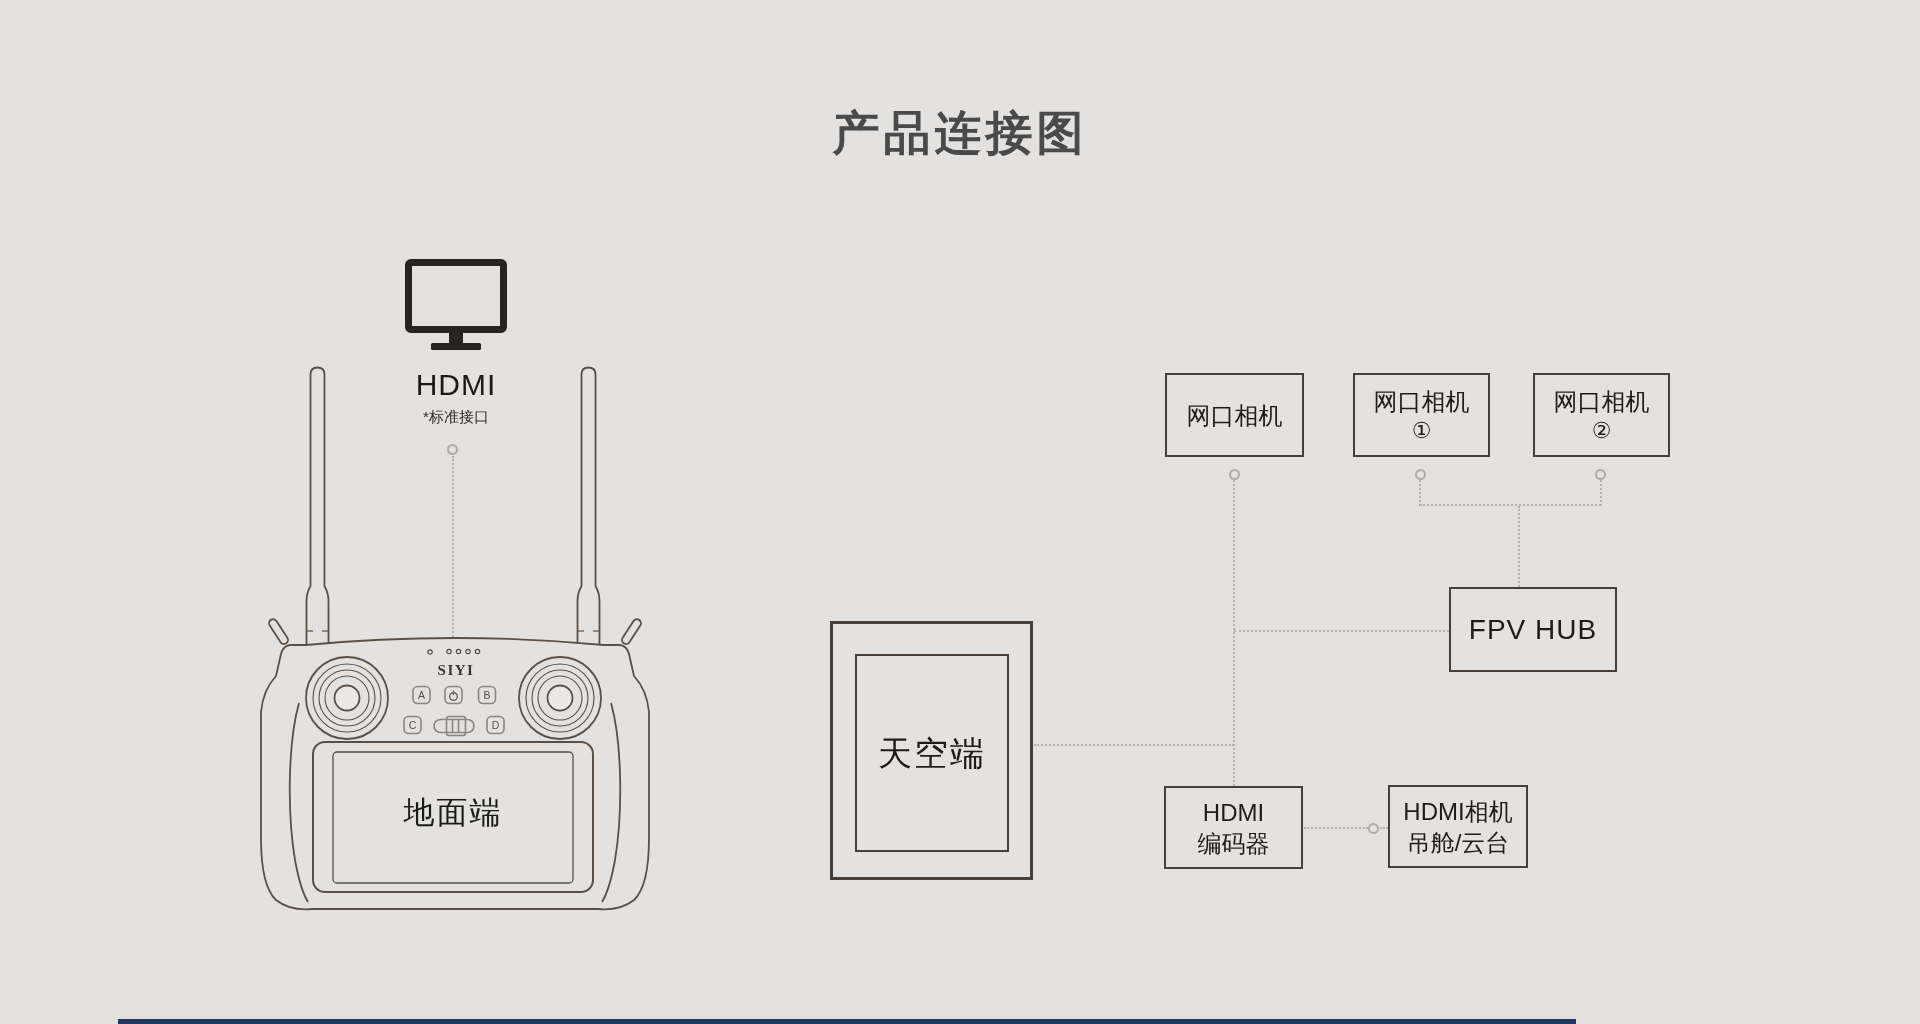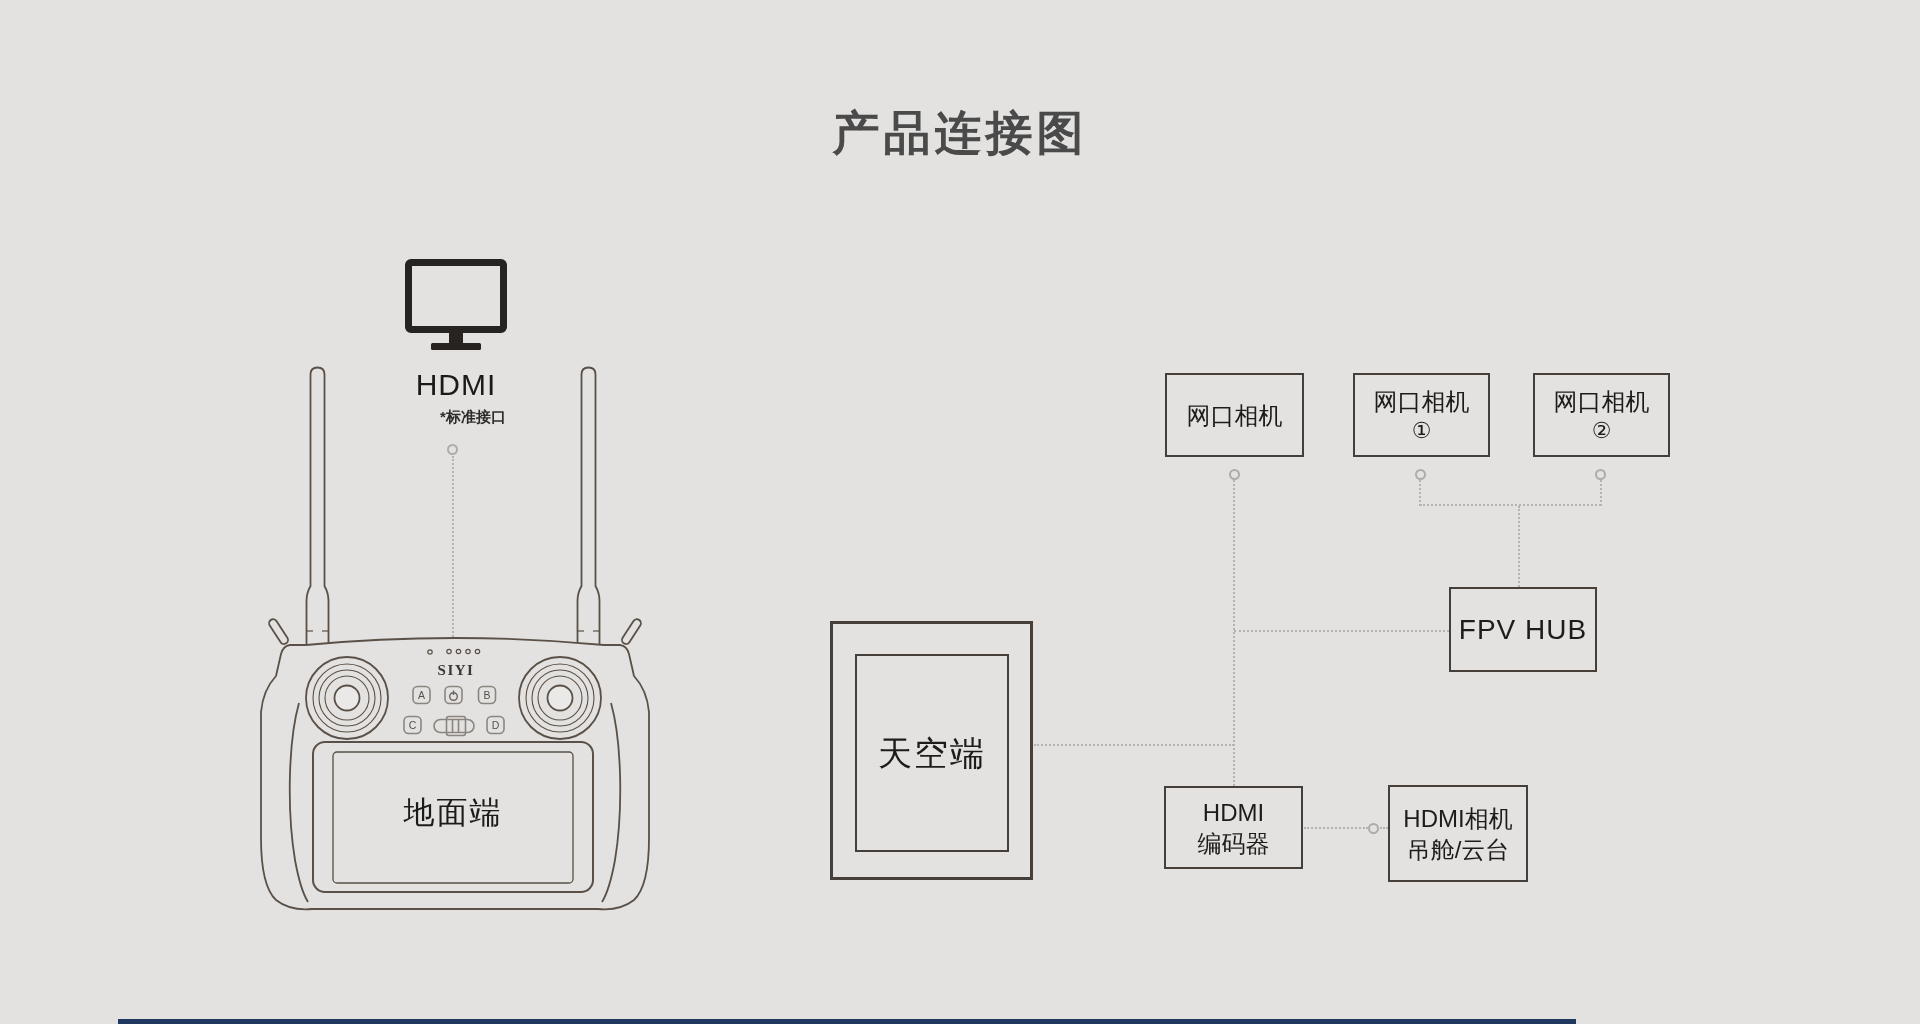--- a/index.html
+++ b/index.html
@@ -33,22 +33,22 @@
   
   .hline{position:absolute; height:0; border-top:2px dotted #b5b2af;}
   .vline{position:absolute; width:0; border-left:2px dotted #b5b2af;}
   .node-circle{
     position:absolute; width:11px; height:11px; box-sizing:border-box;
     border:2px solid #aeaba8; border-radius:50%; background:#e3e2e0;
   }
   
   .hdmi-label{left:376px; top:368px; width:160px; text-align:center;
     font-size:30px; letter-spacing:1px; color:#1c1a19;}
-  .hdmi-note{left:393px; top:408px; width:160px; text-align:center;
-    font-size:15px; font-weight:700; color:#2e2c2b;}
+  .hdmi-note{left:376px; top:408px; width:160px; text-align:center;
+    font-size:15px; font-weight:400; color:#2e2c2b;}
   .footer-strip{left:118px; top:1019px; width:1458px; height:6px; background:#20375f;}
   svg text{font-family:"Liberation Sans", sans-serif;}
 </style>
 </head>
 <body>
 
 <div id="stage">
 
   <div class="abs title">产品连接图</div>
 
@@ -149,30 +149,30 @@
   </div>
   <div class="box" style="left:1353px; top:373px; width:137px; height:84px;">
     <span>网口相机</span>
     <span class="badge">①</span>
   </div>
   <div class="box" style="left:1533px; top:373px; width:137px; height:84px;">
     <span>网口相机</span>
     <span class="badge">②</span>
   </div>
 
-  <div class="box fpv" style="left:1449px; top:587px; width:148px; height:85px;text-align:right;">
+  <div class="box fpv" style="left:1449px; top:587px; width:168px; height:85px;text-align:right;">
     <span>FPV HUB</span>
   </div>
 
   <div class="box" style="left:1164px; top:786px; width:139px; height:83px;">
     <span>HDMI</span>
     <span>编码器</span>
   </div>
 
-  <div class="box" style="left:1388px; top:785px; width:140px; height:97px;">
+  <div class="box" style="left:1388px; top:785px; width:140px; height:83px;">
     <span>HDMI相机</span>
     <span>吊舱/云台</span>
   </div>
 
   <div class="node-circle" style="left:1229px; top:469px;"></div>
   <div class="node-circle" style="left:1415px; top:469px;"></div>
   <div class="node-circle" style="left:1595px; top:469px;"></div>
   <div class="node-circle" style="left:1368px; top:823px;"></div>
 
   <div class="vline" style="left:1233px; top:480px; height:306px;"></div>

